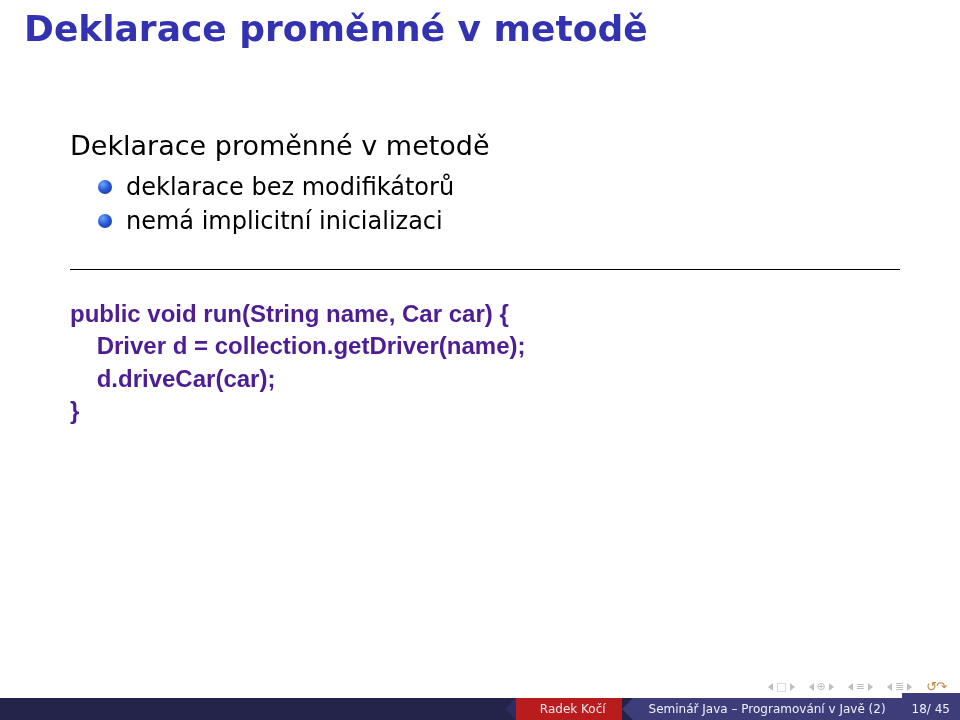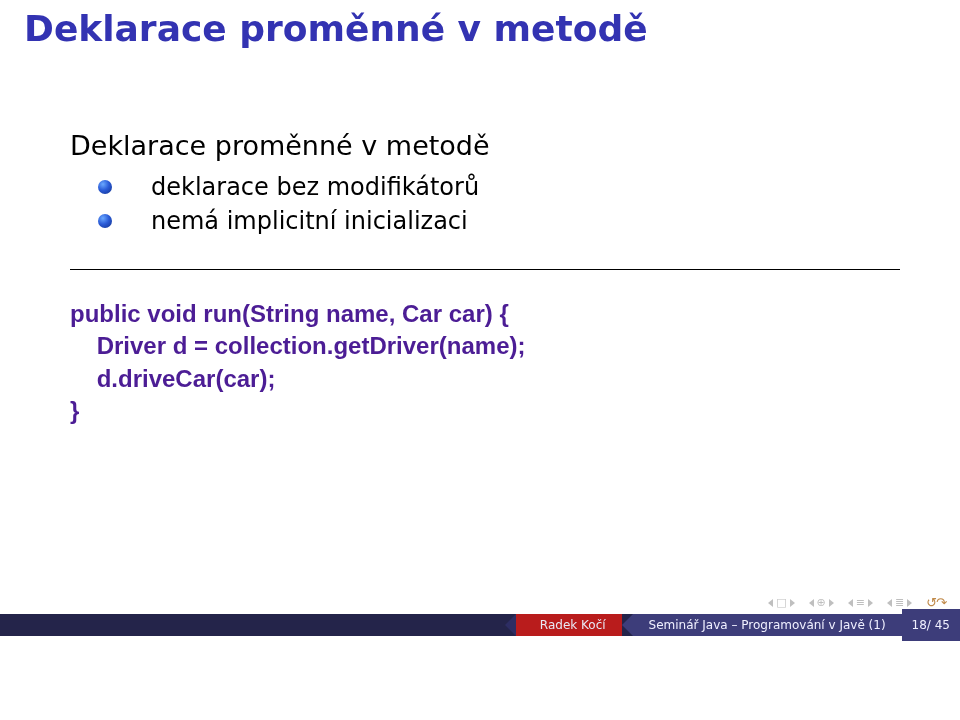--- a/index.html
+++ b/index.html
@@ -7,21 +7,21 @@
     padding: 0;
     width: 960px;
     height: 720px;
     background: #fff;
     font-family: "DejaVu Sans", "Liberation Sans", Arial, sans-serif;
     overflow: hidden;
   }
   .slide {
     position: relative;
     width: 960px;
-    height: 636px;
+    height: 720px;
     box-sizing: border-box;
   }
   .title {
     position: absolute;
     left: 24px;
     top: 8px;
     font-size: 36px;
     font-weight: 700;
     color: #3333b2;
   }
@@ -38,21 +38,20 @@
   }
   .bullets {
     margin-left: 28px;
   }
   .bullet {
     display: flex;
     align-items: center;
     font-size: 24px;
     color: #000;
     margin: 6px 0;
-    gap: 25px;
   }
   .ball {
     width: 14px;
     height: 14px;
     border-radius: 50%;
     background: radial-gradient(circle at 35% 30%, #6aa8ff 0%, #2a5bd7 45%, #0f2f8a 100%);
     margin-right: 14px;
     flex: 0 0 auto;
   }
   .rule {
@@ -199,17 +198,17 @@
       <span class="sym">≣</span>
       <span class="tri r"></span>
     </span>
     <span class="loop">↺↷</span>
   </div>
 
   <div class="footbar">
     <span class="bevel b1"></span>
     <span class="seg author">Radek Kočí</span>
     <span class="bevel b2"></span>
-    <span class="seg lecture">Seminář Java – Programování v Javě (1)</span>
+    <span class="seg lecture">Seminář Java – Programování v Javě (2)</span>
     <span class="seg pagenum">18/ 45</span>
   </div>
 
 </div>
 
 </body></html>

